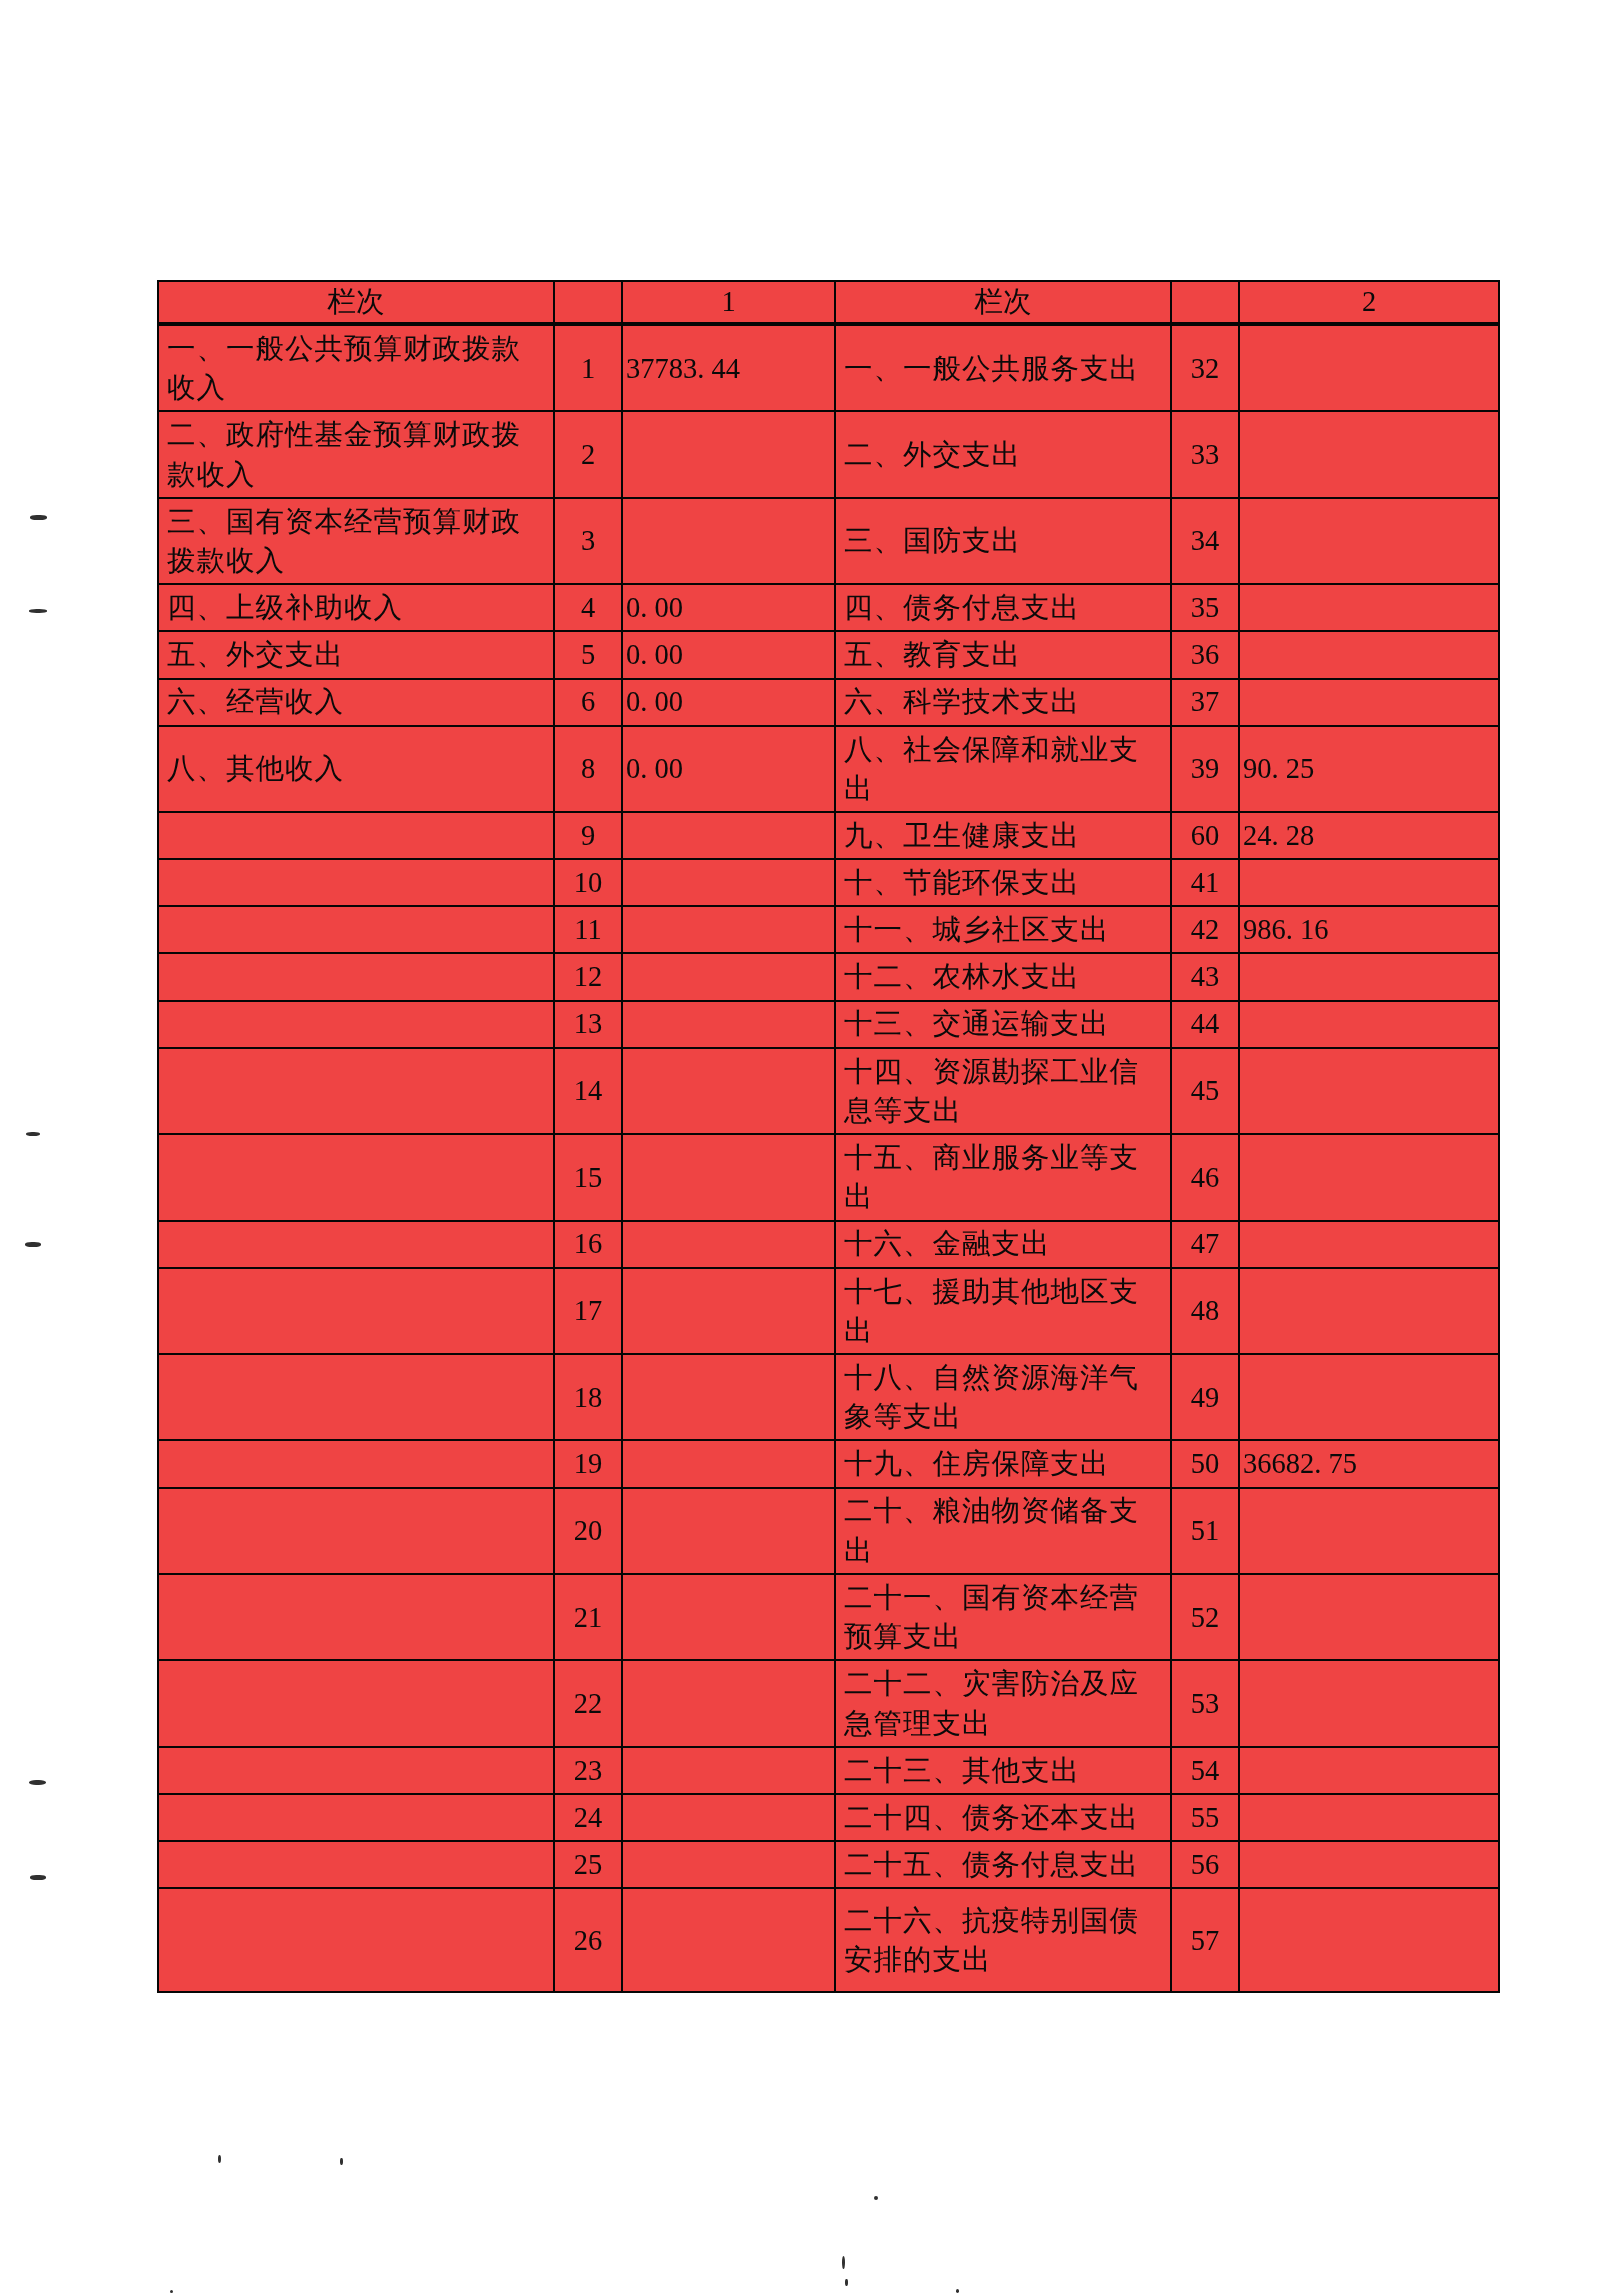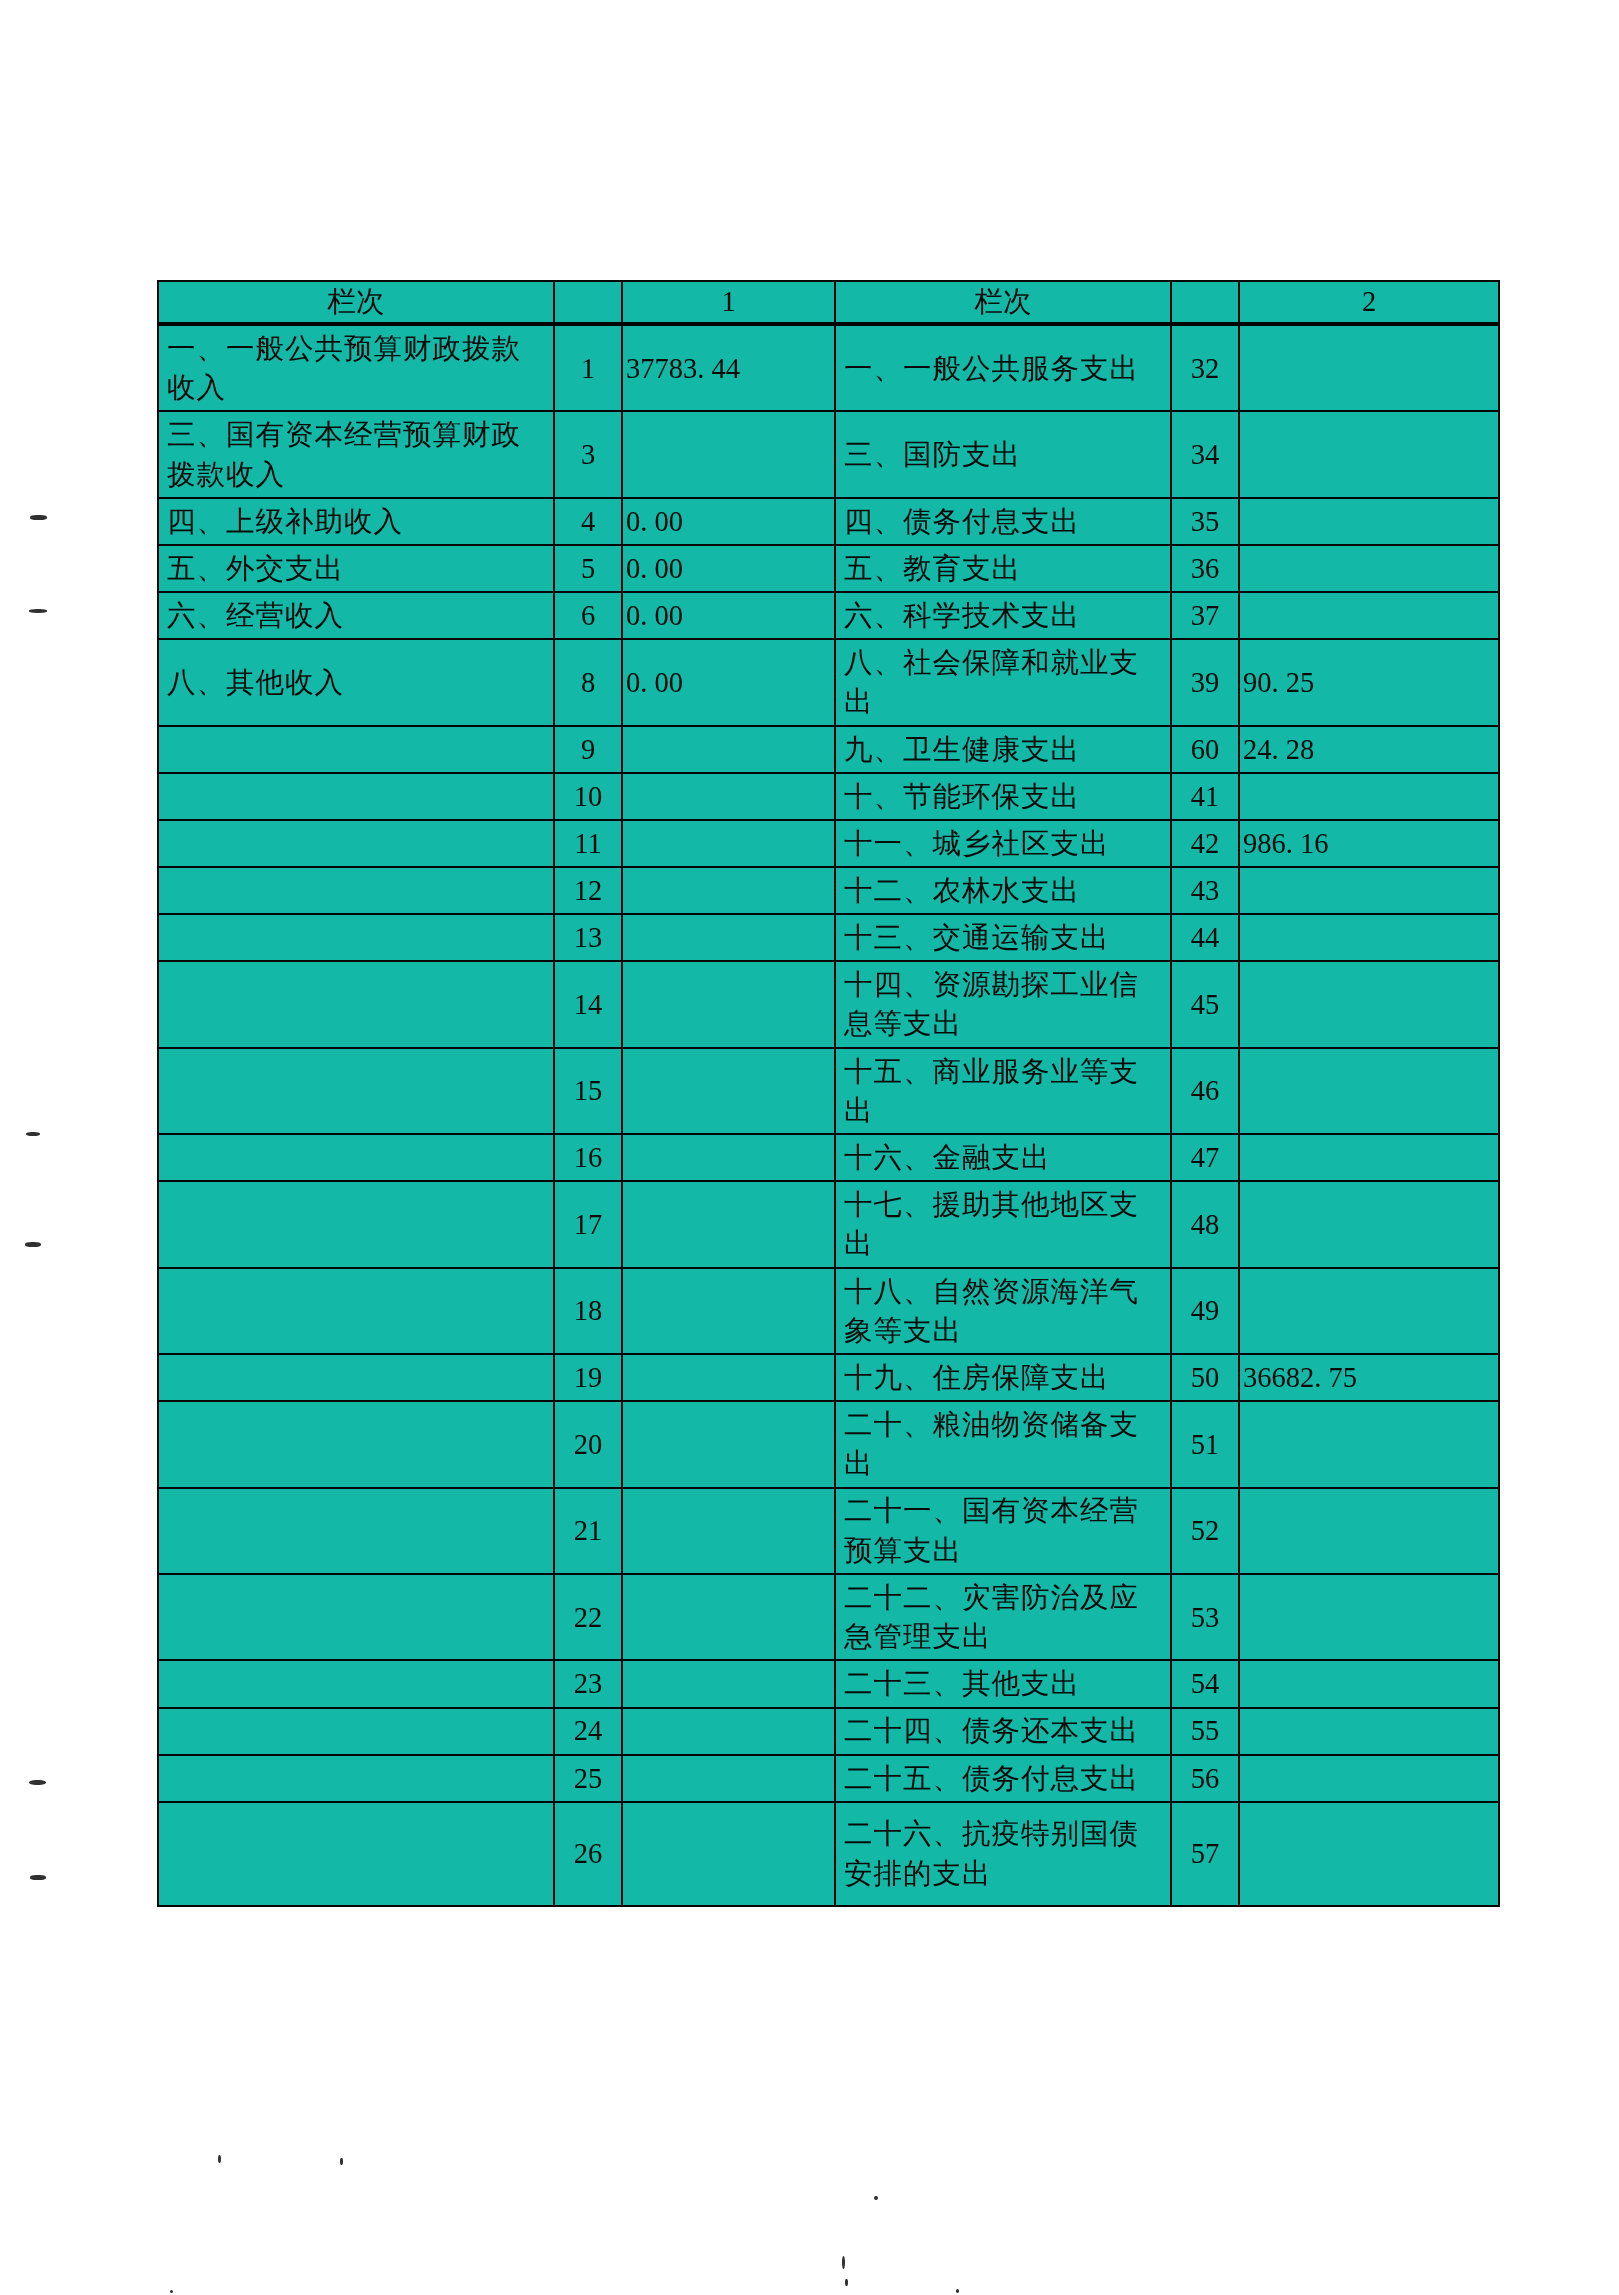--- a/index.html
+++ b/index.html
@@ -17,21 +17,21 @@
     background: #ffffff;
     overflow: hidden;
   }
   table.budget {
     position: absolute;
     left: 157px;
     top: 280px;
     width: 1340px;
     border-collapse: collapse;
     table-layout: fixed;
-    background: #14b8a6;
+    background: #ef4444;
   }
   table.budget td {
     border: 2px solid #060606;
     border-top-width: 2.9px;
     border-bottom-width: 2.9px;
     font-size: 28.5px;
     line-height: 1.38;
     vertical-align: middle;
     overflow: hidden;
   }
@@ -74,20 +74,28 @@
       </tr>
       <tr style="height:77px">
         <td class="lbl">一、一般公共预算财政拨款收入</td>
         <td class="num">1</td>
         <td class="val">37783. 44</td>
         <td class="lbl">一、一般公共服务支出</td>
         <td class="num">32</td>
         <td class="val"></td>
       </tr>
       <tr style="height:81px">
+        <td class="lbl">二、政府性基金预算财政拨款收入</td>
+        <td class="num">2</td>
+        <td class="val"></td>
+        <td class="lbl">二、外交支出</td>
+        <td class="num">33</td>
+        <td class="val"></td>
+      </tr>
+      <tr style="height:81px">
         <td class="lbl">三、国有资本经营预算财政拨款收入</td>
         <td class="num">3</td>
         <td class="val"></td>
         <td class="lbl">三、国防支出</td>
         <td class="num">34</td>
         <td class="val"></td>
       </tr>
       <tr style="height:39px">
         <td class="lbl">四、上级补助收入</td>
         <td class="num">4</td>

